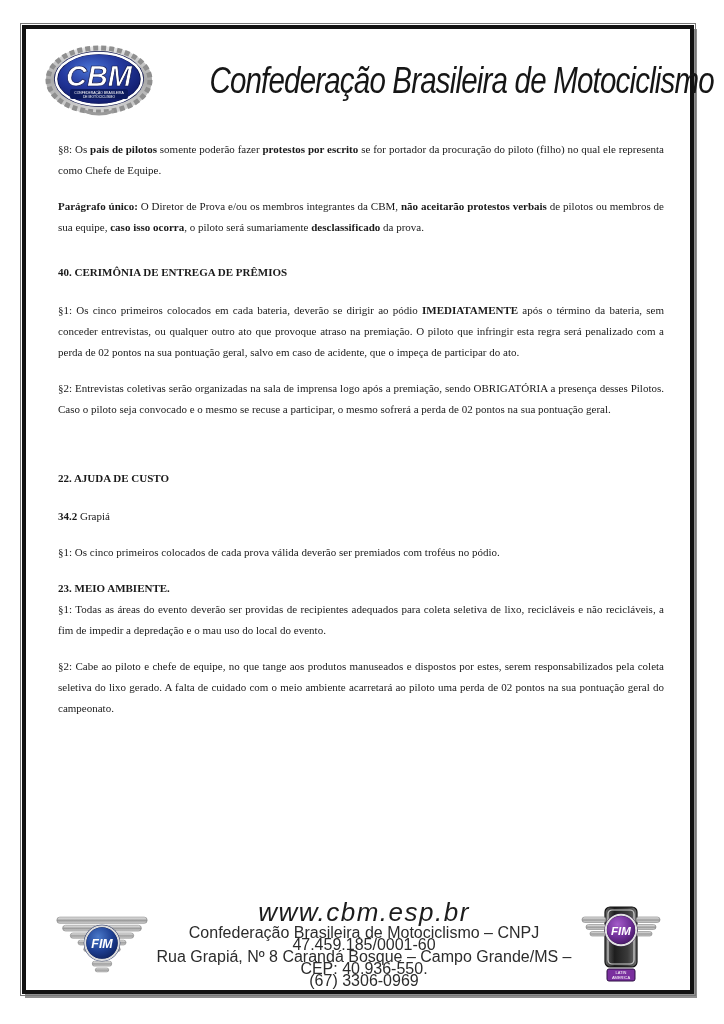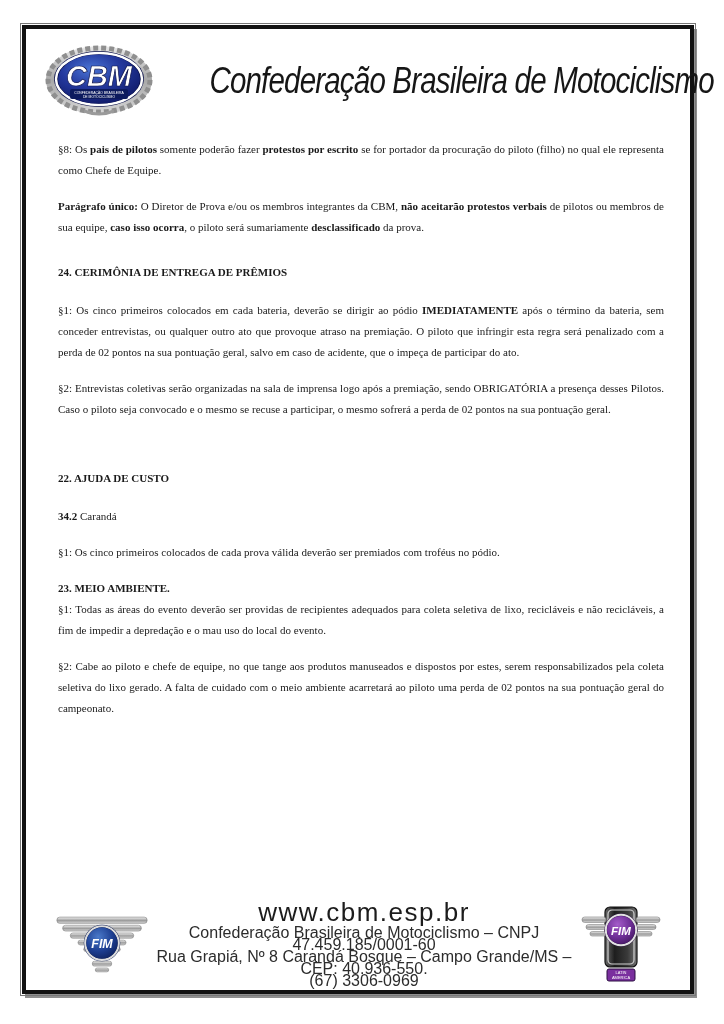--- a/index.html
+++ b/index.html
@@ -63,20 +63,21 @@
     left: 0; right: 0; bottom: 3px;
     display: flex;
     align-items: flex-start;
     padding: 0 26px 0 28px;
   }
   .fim-left  { flex: 0 0 auto; width: 96px;  height: 74px; margin-top: 10px; }
   .fim-right { flex: 0 0 auto; width: 86px;  height: 80px; margin-top: 8px; }
   .footer-center { flex: 1; text-align: center; padding-top: 0; }
   .website {
     font-family: "Liberation Sans", sans-serif;
+    font-style: italic;
     font-size: 26px;
     letter-spacing: 1.5px;
     color: #1c1c1c;
     line-height: 30px;
   }
   .addr {
     font-family: "Liberation Sans", sans-serif;
     font-size: 16px;
     line-height: 12px;
     color: #2c2c2c;
@@ -116,25 +117,25 @@
         </svg>
       </div>
       <div class="title-wrap">
         <span class="doc-title">Confederação Brasileira de Motociclismo</span>
       </div>
     </header>
 
     <main class="body">
         <div class="block block-p"><span>§8: Os </span><b>pais de pilotos</b><span> somente poderão fazer </span><b>protestos por escrito</b><span> se for portador da procuração do piloto (filho) no qual ele representa como Chefe de Equipe.</span></div>
         <div class="block block-p"><b>Parágrafo único:</b><span> O Diretor de Prova e/ou os membros integrantes da CBM, </span><b>não aceitarão protestos verbais</b><span> de pilotos ou membros de sua equipe, </span><b>caso isso ocorra</b><span>, o piloto será sumariamente </span><b>desclassificado</b><span> da prova.</span></div>
-        <div class="block block-h"><b>24. CERIMÔNIA DE ENTREGA DE PRÊMIOS</b></div>
+        <div class="block block-h"><b>40. CERIMÔNIA DE ENTREGA DE PRÊMIOS</b></div>
         <div class="block block-p"><span>§1: Os cinco primeiros colocados em cada bateria, deverão se dirigir ao pódio </span><b>IMEDIATAMENTE</b><span> após o término da bateria, sem conceder entrevistas, ou qualquer outro ato que provoque atraso na premiação. O piloto que infringir esta regra será penalizado com a perda de 02 pontos na sua pontuação geral, salvo em caso de acidente, que o impeça de participar do ato.</span></div>
         <div class="block block-p"><span>§2: Entrevistas coletivas serão organizadas na sala de imprensa logo após a premiação, sendo OBRIGATÓRIA a presença desses Pilotos. Caso o piloto seja convocado e o mesmo se recuse a participar, o mesmo sofrerá a perda de 02 pontos na sua pontuação geral.</span></div>
         <div class="block block-h2"><b>22. AJUDA DE CUSTO</b></div>
-        <div class="block block-p"><b>34.2</b><span> Carandá</span></div>
+        <div class="block block-p"><b>34.2</b><span> Grapiá</span></div>
         <div class="block block-p"><span>§1: Os cinco primeiros colocados de cada prova válida deverão ser premiados com troféus no pódio.</span></div>
         <div class="block block-h3"><b>23. MEIO AMBIENTE.</b></div>
         <div class="block block-p"><span>§1: Todas as áreas do evento deverão ser providas de recipientes adequados para coleta seletiva de lixo, recicláveis e não recicláveis, a fim de impedir a depredação e o mau uso do local do evento.</span></div>
         <div class="block block-p"><span>§2: Cabe ao piloto e chefe de equipe, no que tange aos produtos manuseados e dispostos por estes, serem responsabilizados pela coleta seletiva do lixo gerado. A falta de cuidado com o meio ambiente acarretará ao piloto uma perda de 02 pontos na sua pontuação geral do campeonato.</span></div>
       </main>
 
     <footer class="footer">
 
       <div class="fim-left">
         <svg viewBox="0 0 100 76" width="96" height="74">

